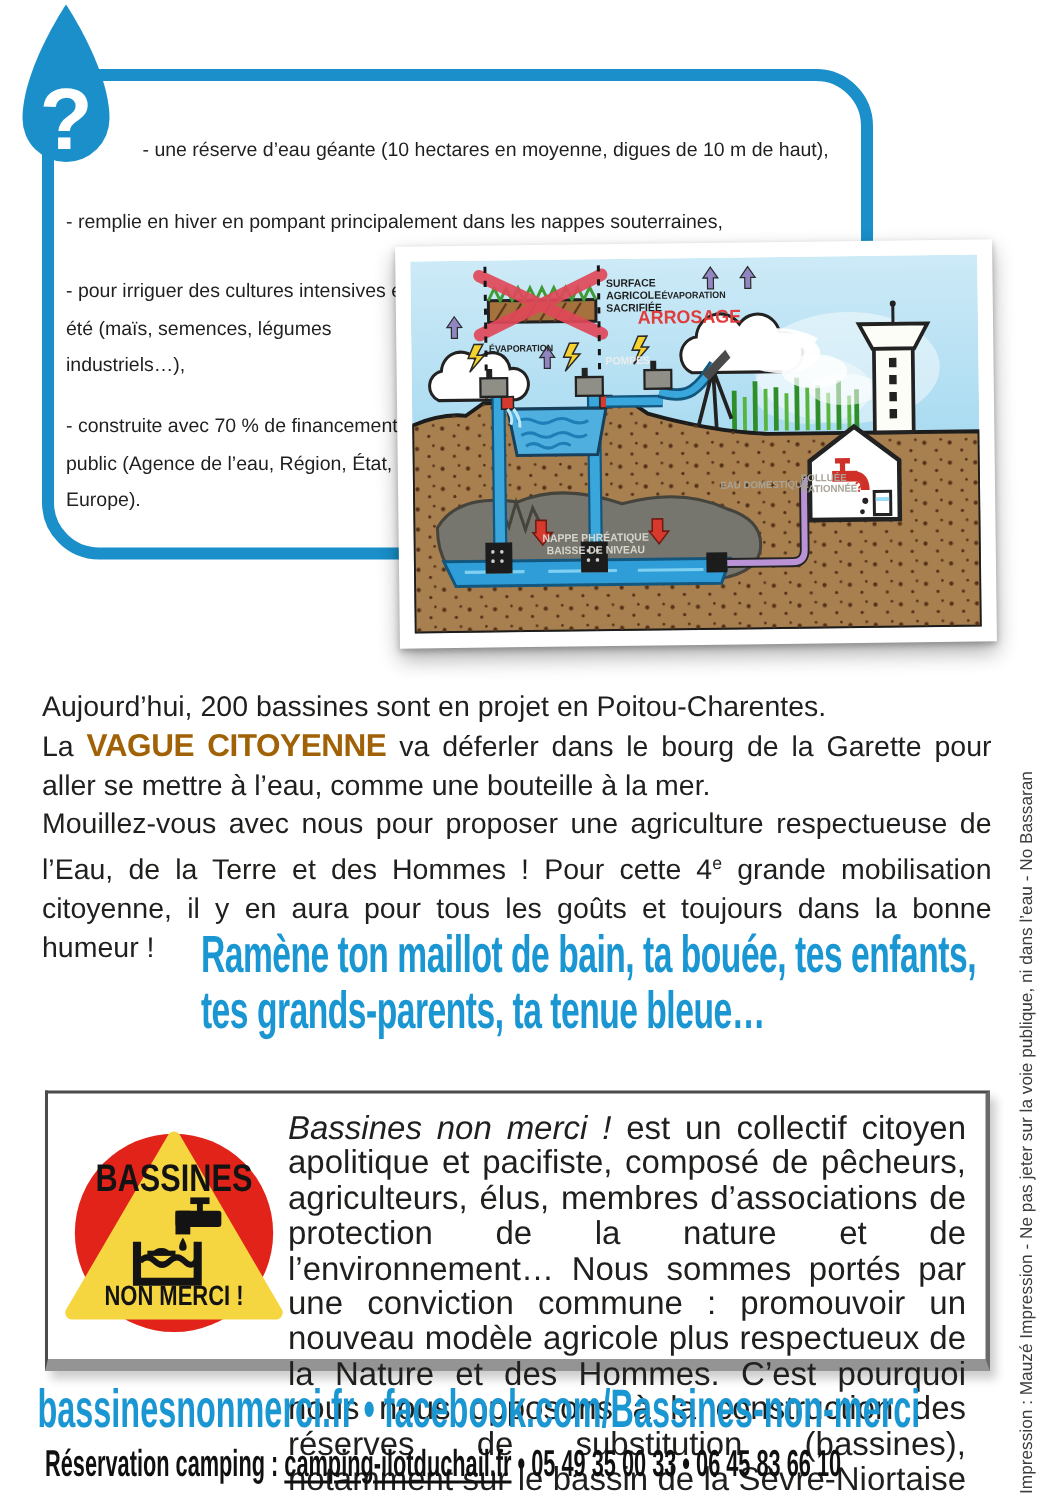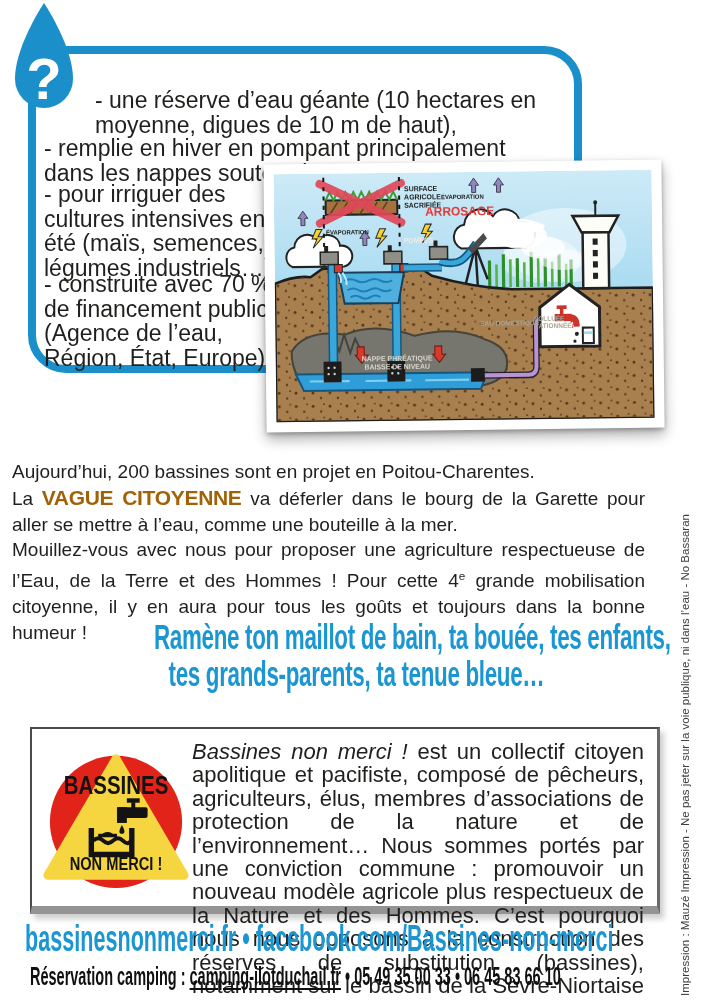--- a/index.html
+++ b/index.html
@@ -5,36 +5,36 @@
   html,body{margin:0;padding:0;background:#ffffff;}
   .page{position:relative;width:705px;height:1000px;background:#fff;overflow:hidden;
         font-family:"Liberation Sans",sans-serif;color:#1f1f1d;}
   .abs{position:absolute;}
   .cond{display:inline-block;transform:scaleX(var(--sx,.75));transform-origin:0 50%;white-space:nowrap;}
   .condC{display:block;transform:scaleX(var(--sx,.7));transform-origin:50% 50%;}
   .blue{color:#1a96d2;}
   
   .frame{left:28px;top:46px;width:554px;height:327px;border:8px solid #1a8fc9;border-radius:38px;box-sizing:border-box;}
   .qtitle{left:92px;top:52px;font-weight:bold;font-size:30px;letter-spacing:-.5px;}
-  .bullet{font-size:23px;line-height:24.5px;}
+  .bullet{font-size:13px;line-height:24.5px;}
   .b1{left:95px;top:88px;width:492px;}
   .b2{left:44px;top:136px;width:508px;}
   .b3{left:44px;top:182px;width:242px;}
   .b4{left:44px;top:272px;width:242px;}
   
   .illu{left:265px;top:162px;width:398px;height:268px;background:#fff;padding:10px;box-sizing:border-box;
         box-shadow:0 7px 14px rgba(0,0,0,.32), 0 2px 4px rgba(0,0,0,.25);transform:rotate(-.7deg);}
   .illu svg{display:block;width:100%;height:100%;}
   
-  .paras{left:12px;top:459px;width:633px;font-size:19px;line-height:25.8px;text-align:justify;}
+  .paras{left:28px;top:459px;width:633px;font-size:19px;line-height:25.8px;text-align:justify;}
   .paras p{margin:0;}
   .hl{font-weight:bold;color:#a16207;font-size:21px;letter-spacing:-.3px;}
   sup{font-size:62%;}
   
-  .headline{left:40px;top:618px;width:633px;text-align:center;color:#1a96d2;font-weight:bold;
+  .headline{left:20px;top:618px;width:633px;color:#1a96d2;font-weight:bold;
             font-size:35px;line-height:37px;letter-spacing:-.5px;}
   .headline div{white-space:nowrap;}
   
   .about{left:30px;top:727px;width:630px;height:187px;background:#fff;box-sizing:border-box;
          border:2px solid #4b4b4b;border-bottom:8px solid #949494;border-right:3px solid #6a6a6a;
          box-shadow:4px 5px 6px rgba(0,0,0,.2);}
   .about-logo{position:absolute;left:10px;top:16px;width:148px;height:148px;}
   .about-text{position:absolute;left:160px;top:11px;width:452px;font-size:22px;line-height:23.4px;
               text-align:justify;hyphens:auto;}
   .lead-it{font-style:italic;}

